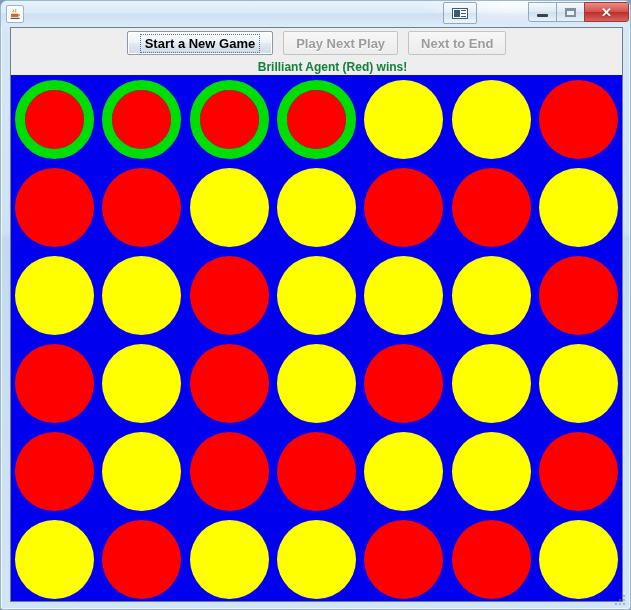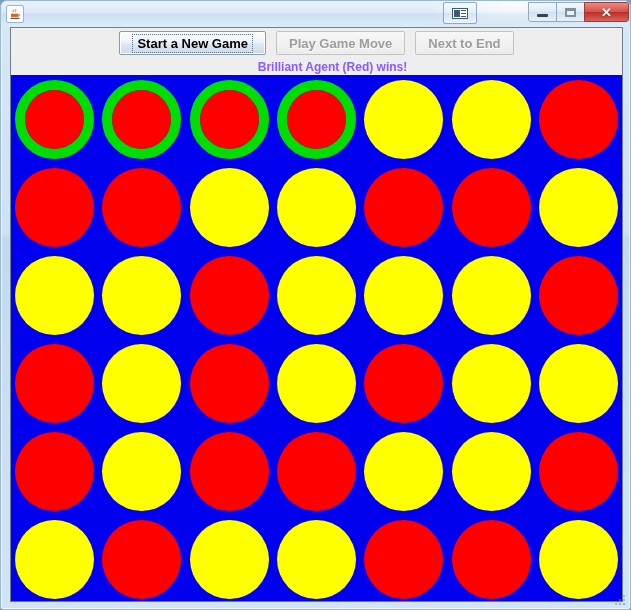--- a/index.html
+++ b/index.html
@@ -192,21 +192,21 @@
     height: 17px;
     background: #eeeeee;
     display: flex;
     align-items: center;
     justify-content: center;
   }
   #status-label {
     font-family: "Liberation Sans", sans-serif;
     font-size: 12px;
     font-weight: bold;
-    color: #8b5cf6;
+    color: #15803d;
     line-height: 1;
     padding-left: 32px;
   }
 
   
   #board {
     position: relative;
     width: 611px;
     height: 528px;
     background: #0000ee;
@@ -291,21 +291,21 @@
     </div>
   </div>
 
   <div id="client">
 
     <div id="toolbar">
       <div class="jbutton focused">
         <span class="focus-ring">Start a New Game</span>
       </div>
       <div class="jbutton disabled">
-        <span>Play Game Move</span>
+        <span>Play Next Play</span>
       </div>
       <div class="jbutton disabled">
         <span>Next to End</span>
       </div>
     </div>
 
     <div id="status-bar">
       <span id="status-label">Brilliant Agent (Red) wins!</span>
     </div>
 

